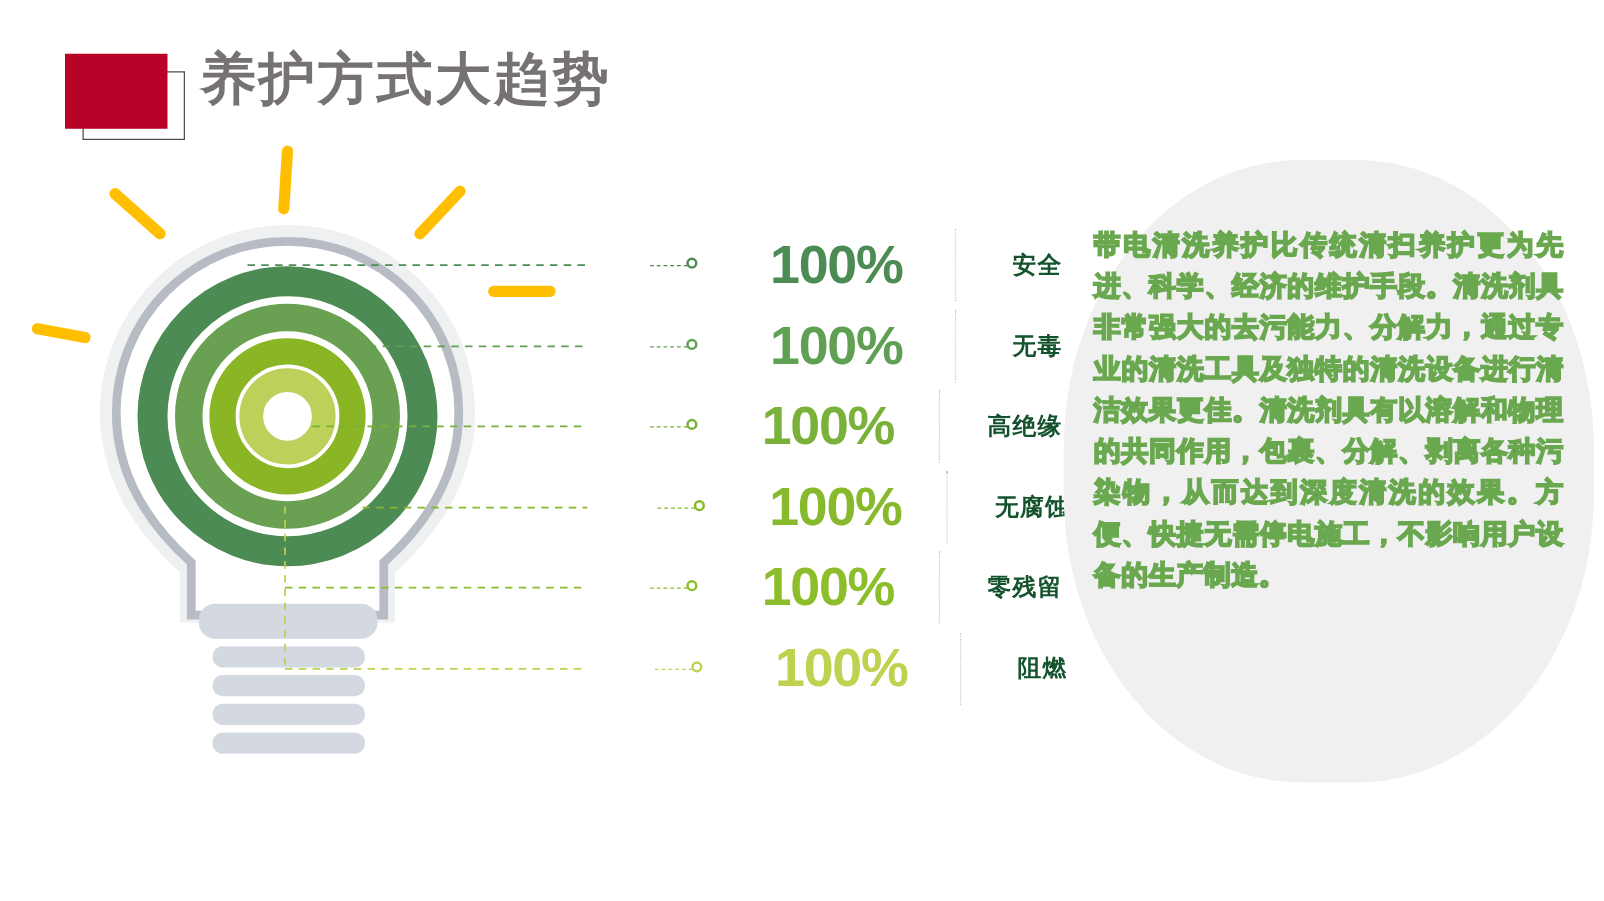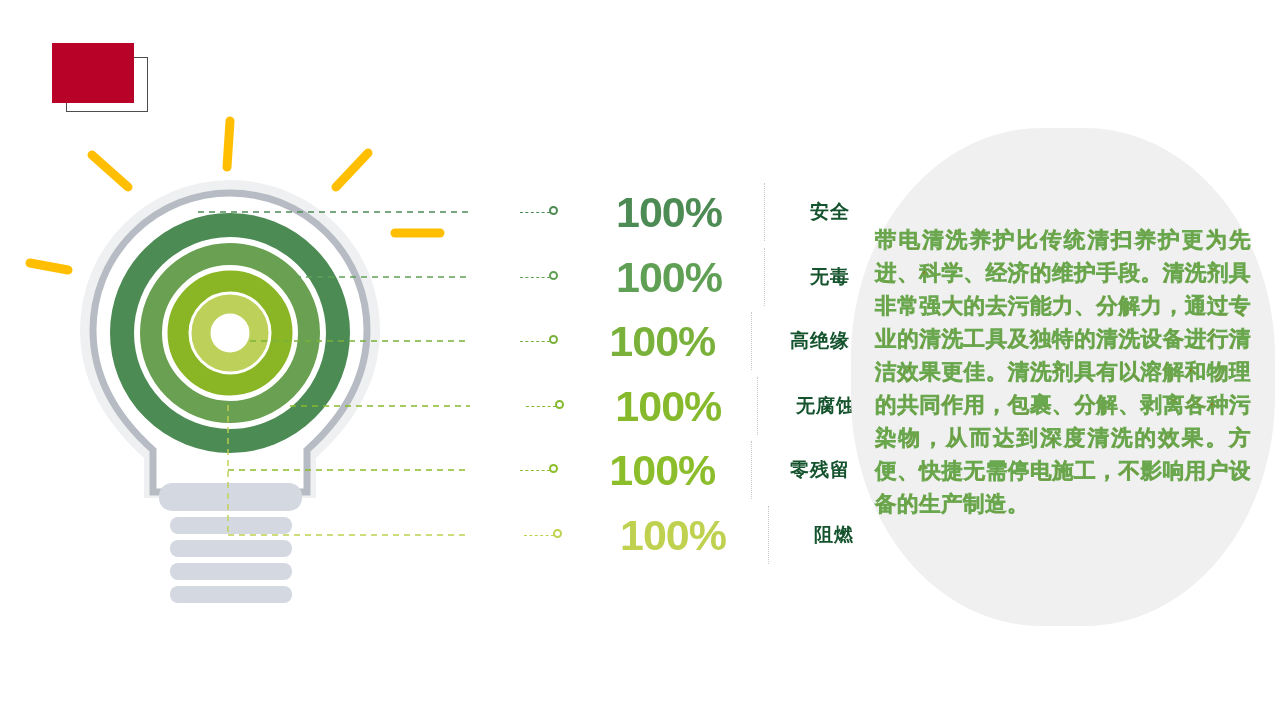--- a/index.html
+++ b/index.html
@@ -61,38 +61,38 @@
     white-space:nowrap;
   }
 
   
   #info-panel{
     position:absolute;left:851px;top:128px;width:424px;height:498px;
     background:#f0f0f0;border-radius:190px/230px;
   }
   #info-text{
     position:absolute;left:24px;top:52px;width:376px;
-    font-size:21.5px;line-height:33px;font-weight:normal;
+    font-size:21.5px;line-height:33px;font-weight:bold;
     letter-spacing:0.5px;
     text-align:justify;text-align-last:left;
-    color:#a16207;
+    color:#404040;
     -webkit-text-stroke:1.4px #6aa84f;
     text-shadow:
        0 0 0 #6aa84f;
-    margin-top: 44px;
   }
 </style>
 </head>
 <body>
 
 <div class="stage">
 
   <div id="title-block">
     <div id="title-outline-square"></div>
     <div id="title-red-square"></div>
+    <div id="page-title">养护方式大趋势</div>
   </div>
 
   <div id="bulb-graphic">
     <svg id="bulb-svg" width="470" height="500" viewBox="0 0 470 500">
 
       <g>
         <line x1="230" y1="16" x2="227" y2="62" stroke="#ffbf00" stroke-width="9" stroke-linecap="round"></line>
         <line x1="92" y1="50" x2="128" y2="82" stroke="#ffbf00" stroke-width="9" stroke-linecap="round"></line>
         <line x1="368" y1="48" x2="336" y2="82" stroke="#ffbf00" stroke-width="9" stroke-linecap="round"></line>
         <line x1="30" y1="158" x2="68" y2="165" stroke="#ffbf00" stroke-width="9" stroke-linecap="round"></line>

